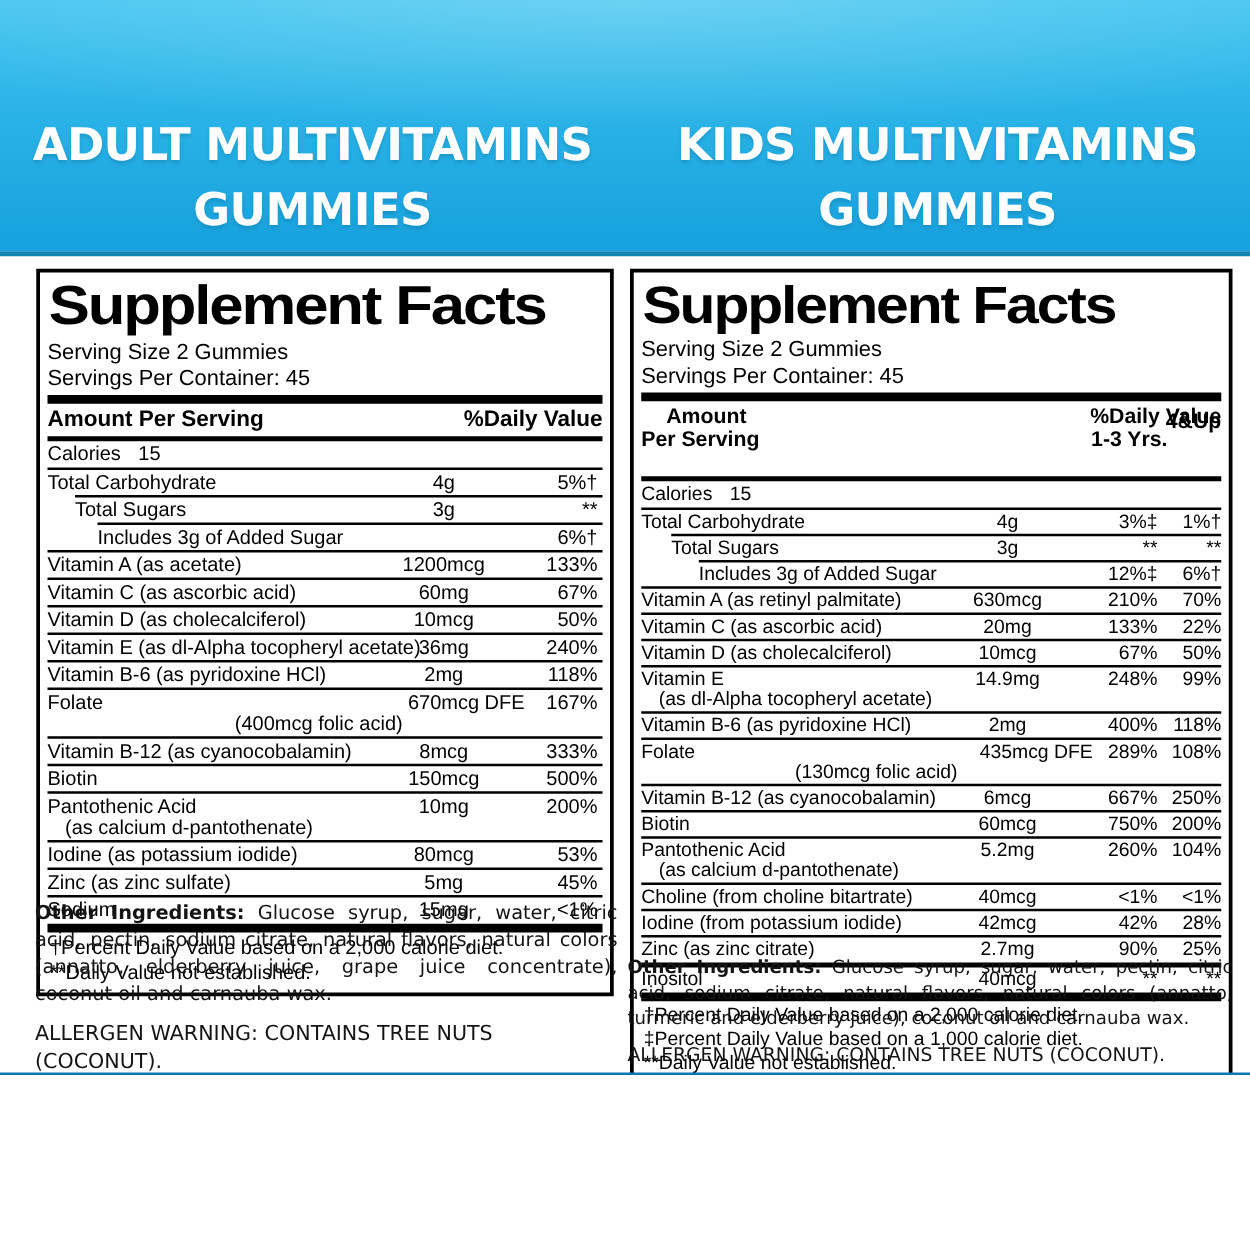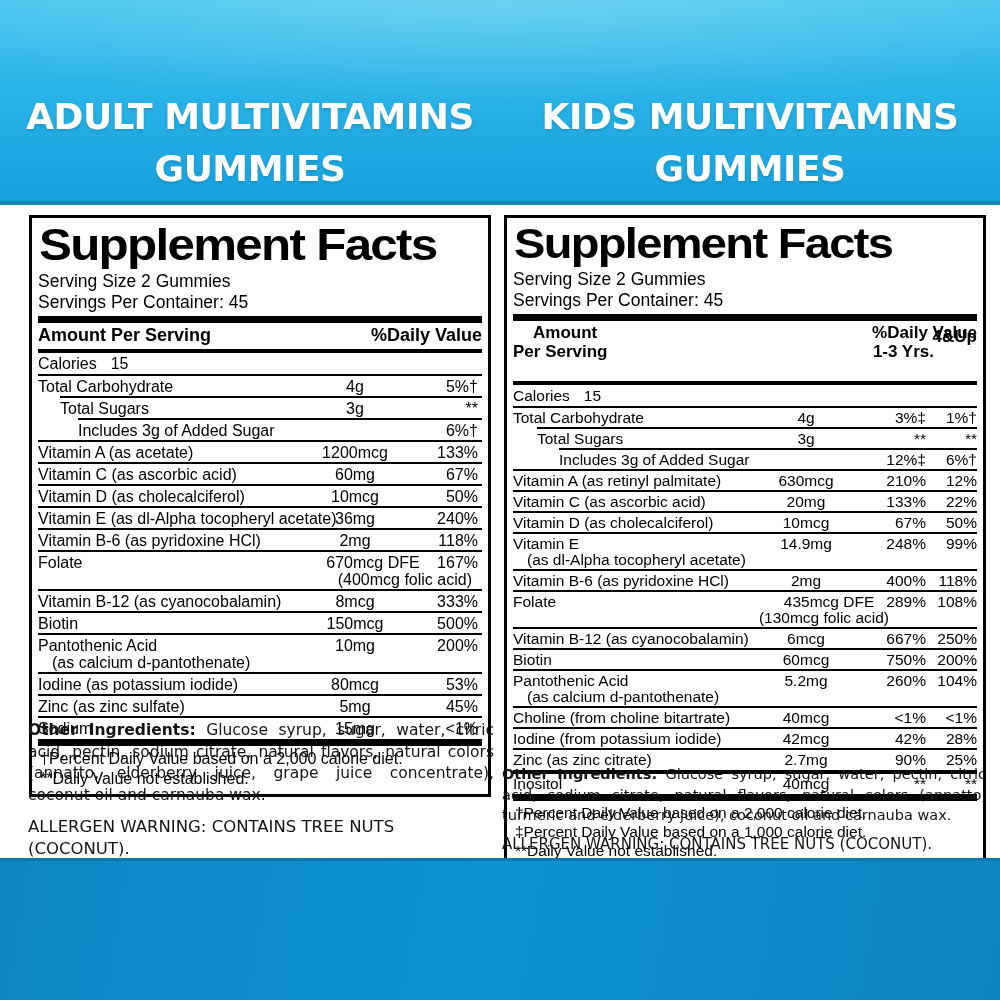--- a/index.html
+++ b/index.html
@@ -1,17 +1,17 @@
 <!DOCTYPE html>
 <html><head>
 <meta charset="utf-8">
 <style>
   html,body { margin:0; padding:0; }
   body { width:1000px; height:1000px; font-family:"Liberation Sans", sans-serif; background:#fff; }
-  .canvas { position:relative; width:1000px; height:1000px; overflow:hidden; background:#ffffff; }
+  .canvas { position:relative; width:1000px; height:860px; overflow:hidden; background:#ffffff; }
 
   
   .top-banner {
     position:absolute; left:0; top:0; width:1000px; height:205px; box-sizing:border-box;
     background:
       radial-gradient(120% 95% at 50% 0%, rgba(255,255,255,0.20), rgba(255,255,255,0) 55%),
       linear-gradient(180deg,#46c6f0 0%, #2ab3e7 45%, #17a1dd 100%);
     border-bottom:4px solid #1383b0;
     display:flex;
   }
@@ -60,21 +60,21 @@
   .row .amt { position:absolute; top:1.5px; left:var(--ax); transform:translateX(-50%); white-space:nowrap; }
   .adult .row .dv  { position:absolute; top:1.5px; right:4px; white-space:nowrap; }
   .kids  .row .dv1 { position:absolute; top:1.5px; right:51px; white-space:nowrap; }
   .kids  .row .dv2 { position:absolute; top:1.5px; right:0; white-space:nowrap; }
   .adult .row.ind1 { margin-left:22px; --ax:295px; }
   .adult .row.ind2 { margin-left:40px; --ax:277px; }
   .kids  .row.ind1 { margin-left:24px; --ax:269px; }
   .kids  .row.ind2 { margin-left:46px; --ax:247px; }
   .adult .row.folate { --ax:335px; }
   .kids  .row.folate { --ax:316px; }
-  .row .sub { display:block; text-align:right; white-space:nowrap; }
+  .row .sub { display:block; text-align:center; white-space:nowrap; }
   .adult .row .sub { padding-right:10px; }
   .kids  .row .sub { padding-right:88px; }
   .row.nb { border-top:none; }
 
   .foot { font-size:16px; line-height:1.22; padding:3px 0 0 2px; }
   .kids .foot { font-size:15.5px; }
   .foot div { white-space:nowrap; }
 
   
   .below { position:absolute; font-family:"DejaVu Sans", sans-serif; color:#141414; }
@@ -233,21 +233,21 @@
     </div>
     <div class="row ind2">
       <span class="name">Includes 3g of Added Sugar</span>
       <span class="dv1">12%‡</span>
       <span class="dv2">6%†</span>
     </div>
     <div class="row">
       <span class="name">Vitamin A (as retinyl palmitate)</span>
       <span class="amt">630mcg</span>
       <span class="dv1">210%</span>
-      <span class="dv2">12%</span>
+      <span class="dv2">70%</span>
     </div>
     <div class="row">
       <span class="name">Vitamin C (as ascorbic acid)</span>
       <span class="amt">20mg</span>
       <span class="dv1">133%</span>
       <span class="dv2">22%</span>
     </div>
     <div class="row">
       <span class="name">Vitamin D (as cholecalciferol)</span>
       <span class="amt">10mcg</span>

